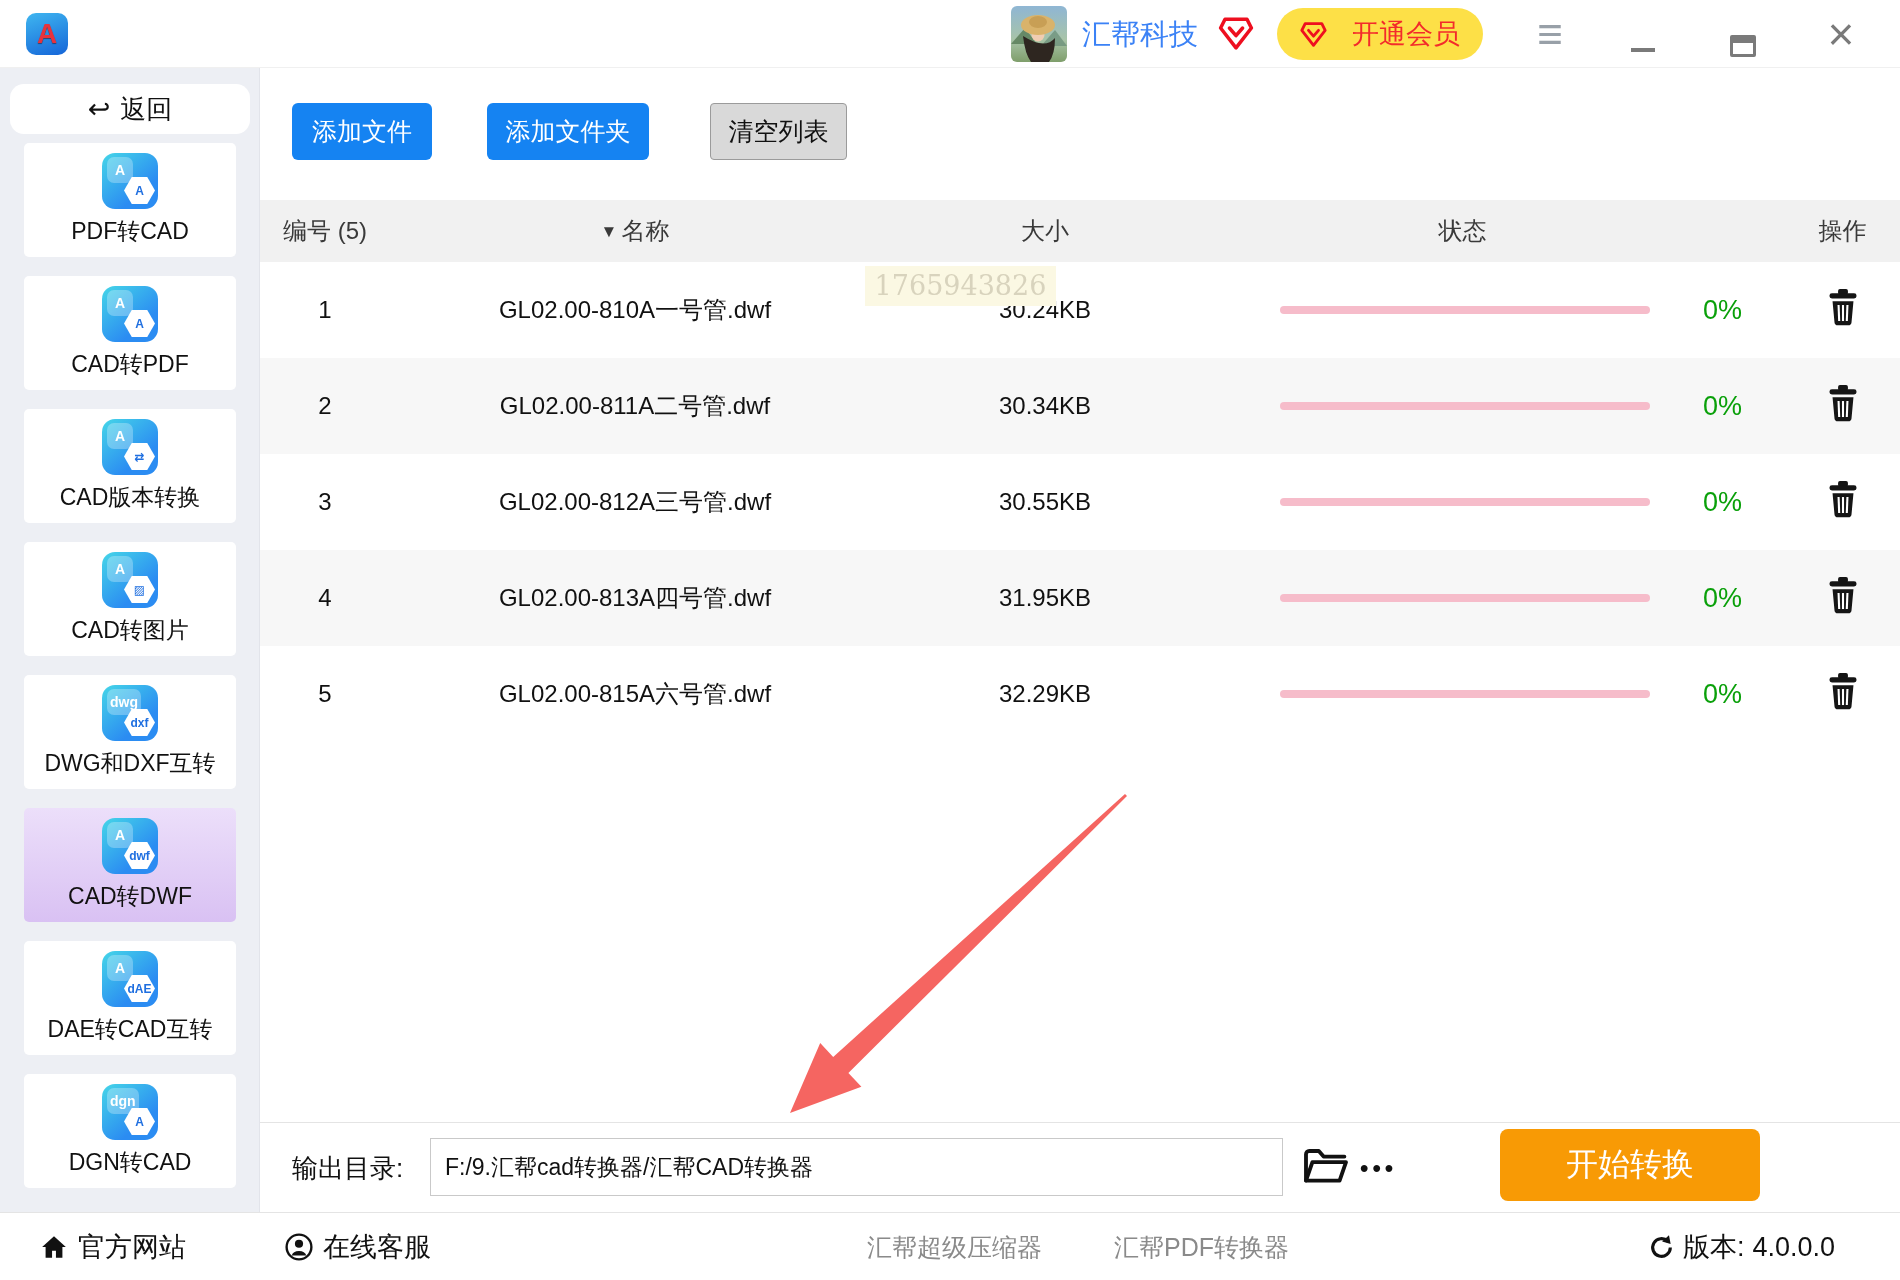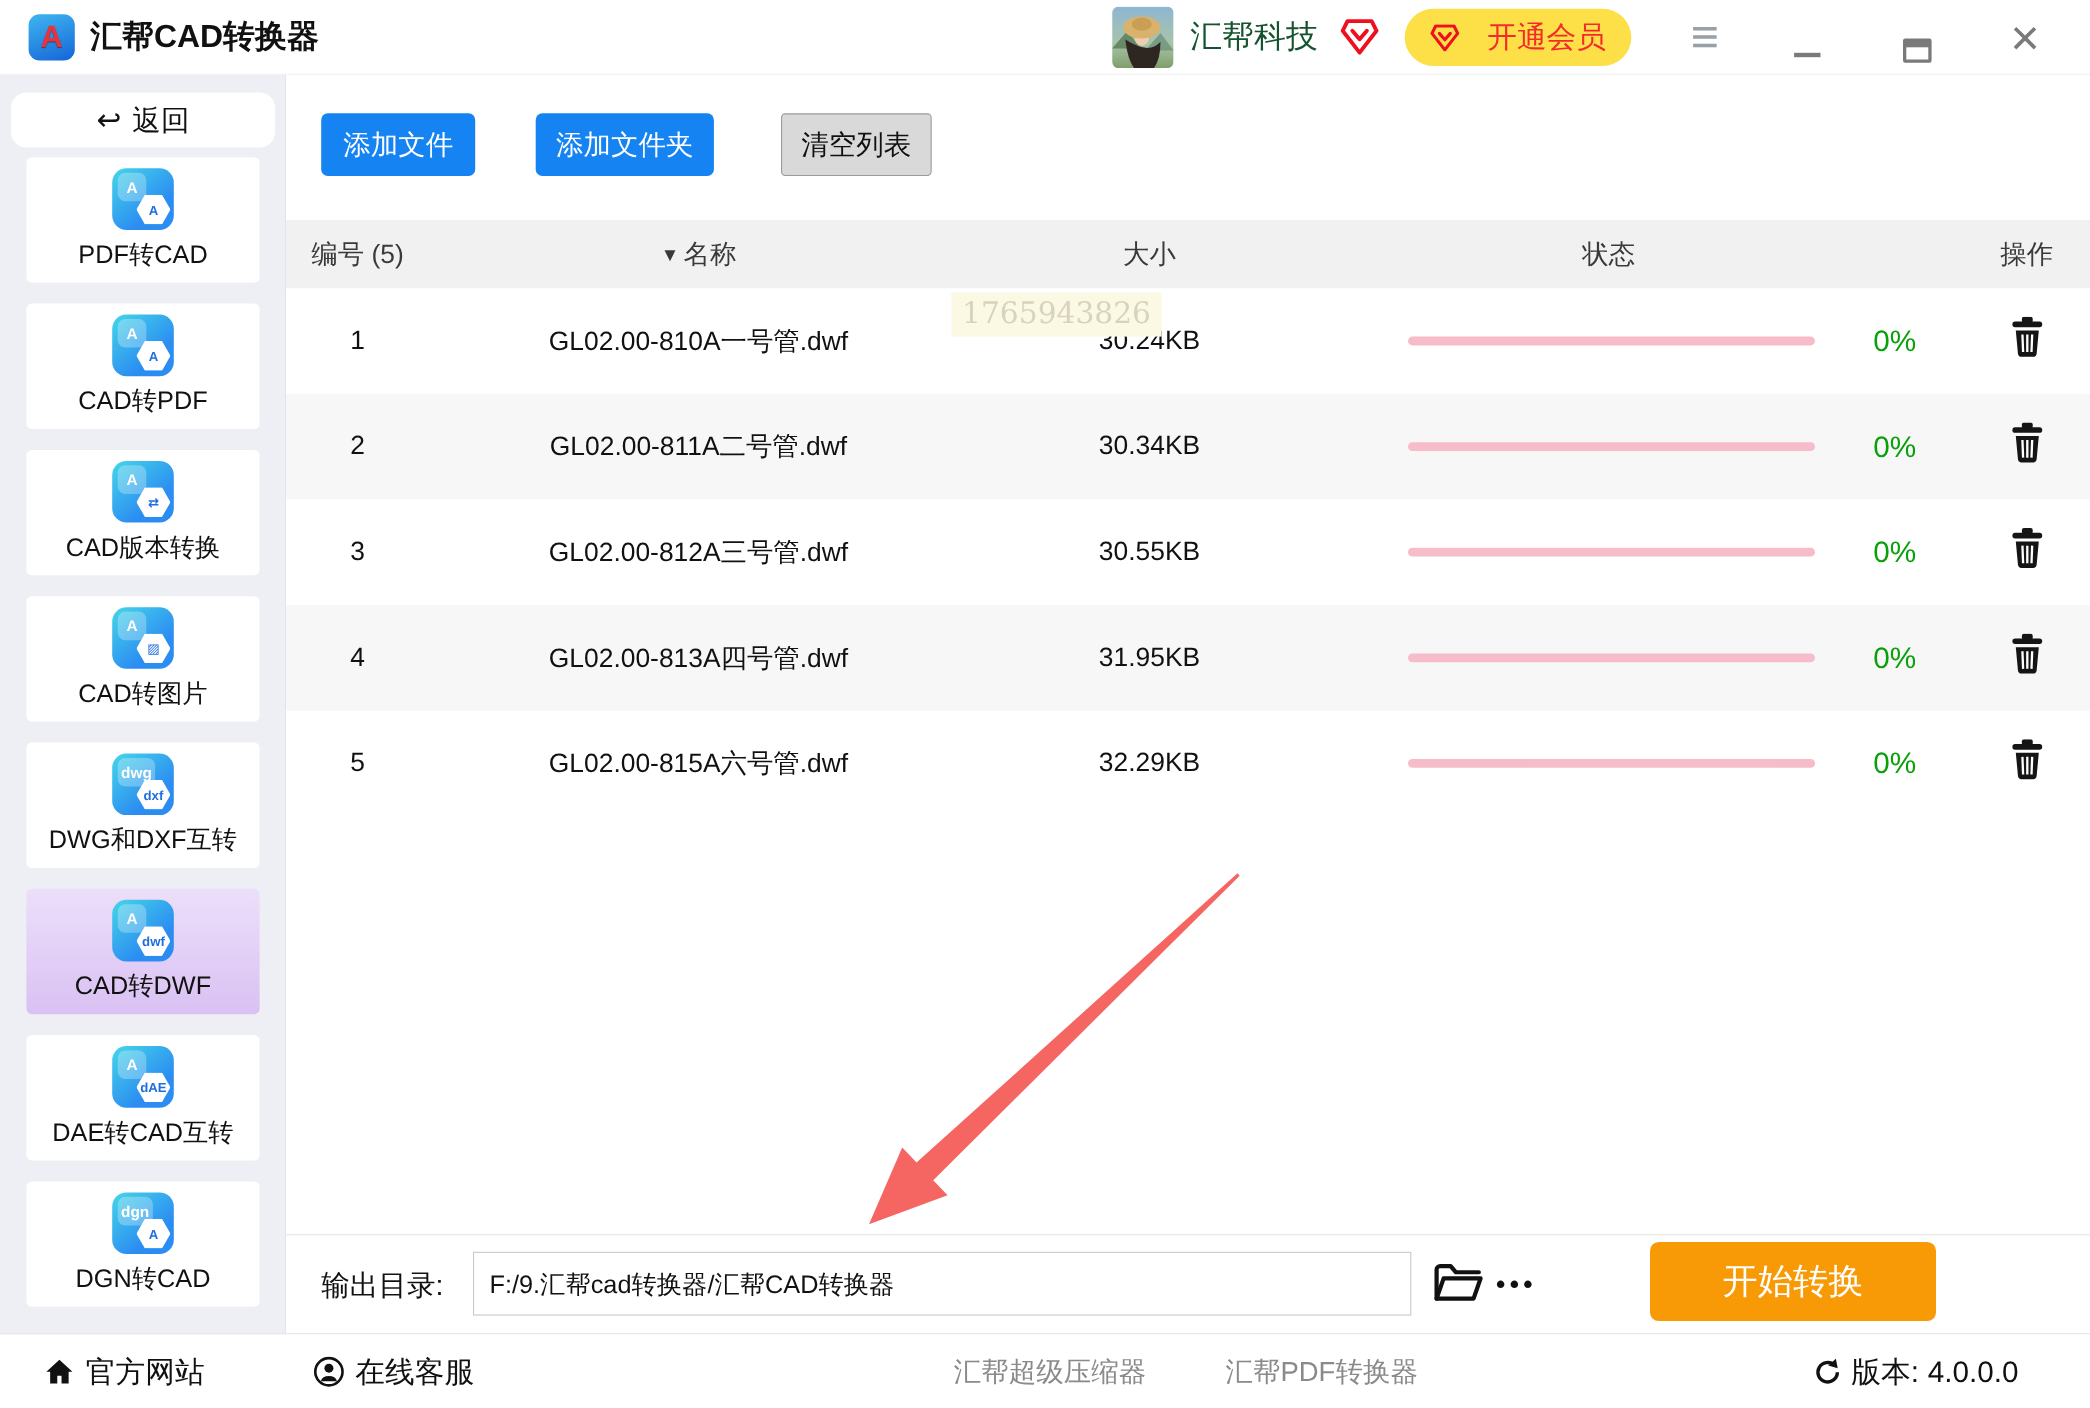--- a/index.html
+++ b/index.html
@@ -6,21 +6,21 @@
   body { font-family:"Liberation Sans","DejaVu Sans",sans-serif; background:#888; }
   .app { position:relative; width:1900px; height:1280px; background:#fff; overflow:hidden; }
 
   
   .titlebar { position:absolute; left:0; top:0; width:1900px; height:68px; background:#fff; border-bottom:1px solid #f0f0f0; z-index:10; }
   .logo { position:absolute; left:26px; top:13px; width:42px; height:42px; border-radius:10px;
           background:linear-gradient(160deg,#3fb6f0,#1565d8); display:flex; align-items:center; justify-content:center;
           color:#e8323c; font-weight:bold; font-size:28px; text-shadow:0 1px 1px rgba(60,10,10,.55); }
   .app-title { position:absolute; left:82px; top:0; line-height:68px; font-size:29px; font-weight:600; color:#111; }
   .avatar { position:absolute; left:1011px; top:6px; width:56px; height:56px; border-radius:6px; overflow:hidden; }
-  .account-name { position:absolute; left:1082px; top:0; line-height:68px; font-size:29px; color:#14532d; }
+  .account-name { position:absolute; left:1082px; top:0; line-height:68px; font-size:29px; color:#3b82f6; }
   .vip-badge { position:absolute; left:1218px; top:17px; width:36px; height:33px; }
   .vip-btn { position:absolute; left:1277px; top:8px; width:206px; height:52px; border-radius:26px; border:none;
              background:#fde047; display:flex; align-items:center; justify-content:center; gap:25px; cursor:pointer; }
   .vip-btn svg { width:27px; height:25px; }
   .vip-btn span { color:#f32b2b; font-size:27px; font-weight:500; }
   .menu-btn { position:absolute; left:1528px; top:0; width:44px; height:68px; border:none; background:none;
               font-size:44px; color:#98a0a8; line-height:64px; text-align:center; cursor:pointer; }
   .win-btn { position:absolute; top:0; width:46px; height:68px; border:none; background:none; cursor:pointer; }
   .min-btn { left:1620px; } .min-btn i { display:block; margin:32px auto 0; width:24px; height:4px; background:#7a7a7a; }
   .max-btn { left:1720px; } .max-btn i { position:relative; display:block; margin:24px auto 0; width:26px; height:22px; border:3px solid #7a7a7a; border-radius:2px; }
@@ -96,21 +96,20 @@
 </style>
 </head>
 <body>
 
 <div class="app">
 
   <header class="titlebar">
     <div class="logo">
         <span>A</span>
       </div>
-    <div class="app-title">汇帮CAD转换器</div>
 
     <div class="avatar">
       <svg viewBox="0 0 56 56" width="56" height="56">
         <defs>
             <linearGradient id="avbg" x1="0" y1="0" x2="0" y2="1">
           <stop offset="0" stop-color="#8fb6d4"></stop>
               <stop offset="0.6" stop-color="#a8c4a8"></stop>
               <stop offset="1" stop-color="#7f9e6b"></stop>
         </linearGradient>
           </defs>

